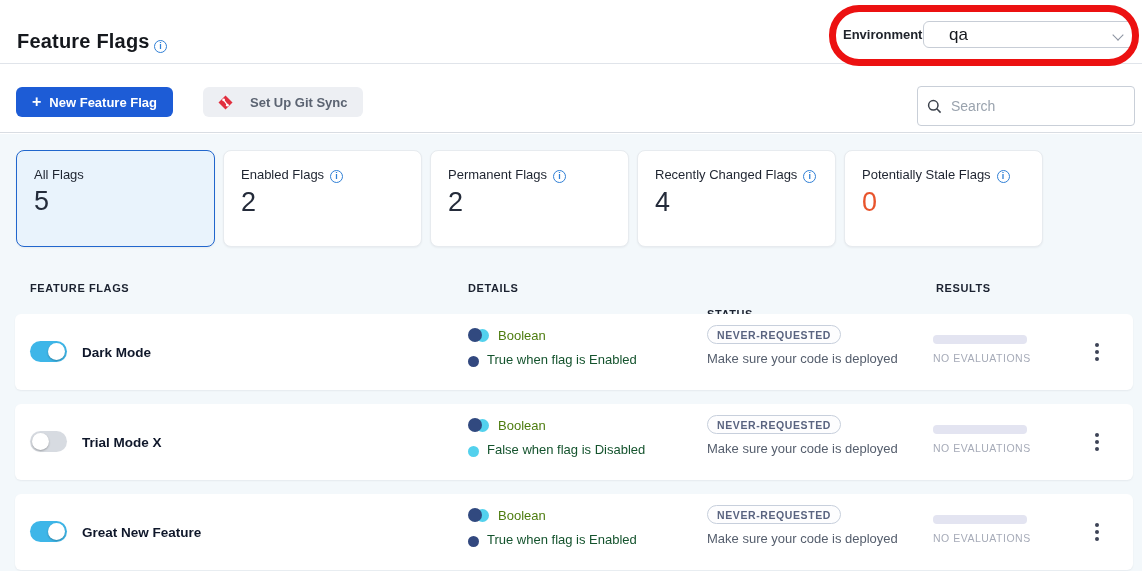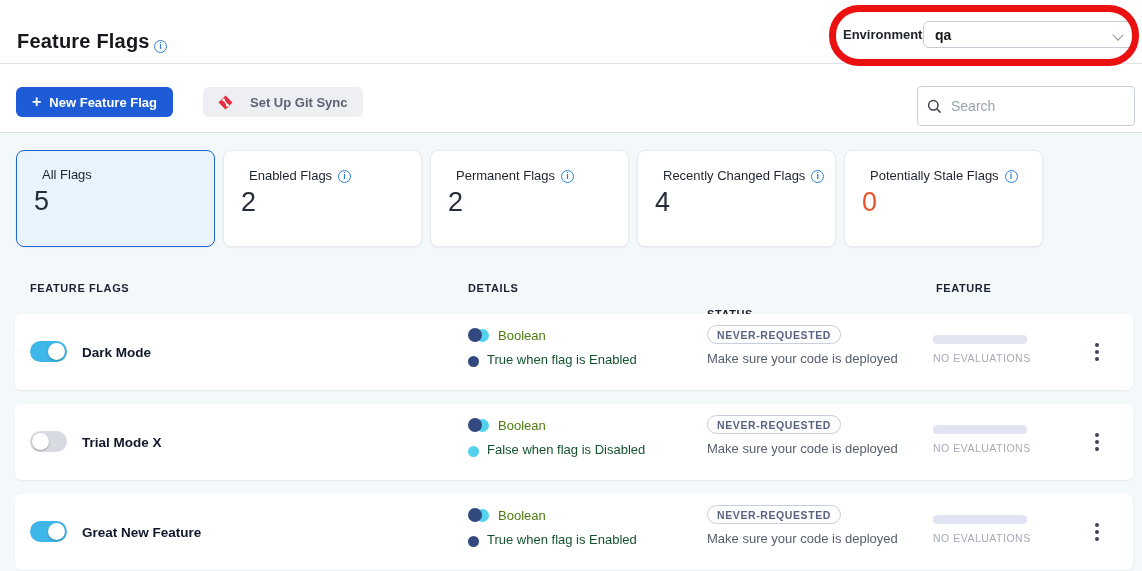--- a/index.html
+++ b/index.html
@@ -15,21 +15,21 @@
   .title-info { position:absolute; left:154px; top:35px; }
   .info-icon {
     display:inline-flex; align-items:center; justify-content:center;
     width:13px; height:13px; border:1.4px solid var(--info_blue); border-radius:50%;
     color:var(--info_blue); font-size:9px; font-weight:700; line-height:1; font-style:normal;
   }
   .env-label { position:absolute; left:843px; top:27px; font-size:13px; font-weight:600; color:#20242c; }
   .env-select {
     position:absolute; left:923px; top:21px; width:212px; height:27px;
     border:1px solid #c7cdd6; border-radius:6px; background:#fff;
-    display:flex; align-items:center; padding:0 11px; font-size:14px; font-weight:700; color:#15181d; cursor:pointer;
+    display:flex; align-items:center; padding:0 25px; font-size:17px; font-weight:400; color:#15181d; cursor:pointer;
   }
   .chevron {
     position:absolute; right:12px; top:9px; width:8px; height:8px;
     border-right:1.7px solid #8b93a0; border-bottom:1.7px solid #8b93a0; transform:rotate(45deg);
   }
   .annotation-ring {
     position:absolute; left:829px; top:5px; width:310px; height:61px;
     border:7px solid var(--annotation_red); border-radius:30px; z-index:50; pointer-events:none;
   }
 
@@ -49,21 +49,21 @@
 
   
   .content { position:absolute; top:134px; left:0; right:0; bottom:0; background:#f3f8fb; }
 
   .stats-row { position:absolute; left:16px; top:16px; display:flex; gap:8px; }
   .stat-card {
     width:199px; height:97px; background:#fff; border:1px solid #e7ebef; border-radius:8px;
     padding:16px 0 0 17px; box-shadow:0 1px 2px rgba(16,24,40,.05); cursor:pointer;
   }
   .stat-card.selected { background:var(--selected_card_bg); border:1.6px solid var(--selected_card_border); }
-  .stat-label-row { display:flex; align-items:flex-end; gap:6px; font-size:13px; color:#1e2430;margin-left:8px; }
+  .stat-label-row { display:flex; align-items:flex-start; gap:6px; font-size:13px; color:#1e2430; }
   .stat-value { margin-top:4px; font-size:27px; color:#242b3a; letter-spacing:.3px; }
 
   .col-h { position:absolute; top:148px; font-size:11px; font-weight:700; color:#1b2230; letter-spacing:.6px; }
   .col-h.c0 { left:30px; } .col-h.c1 { left:468px; } .col-h.c2 { left:707px;margin-top:26px; } .col-h.c3 { left:936px; }
 
   .rows { position:absolute; left:15px; top:180px; width:1118px; display:flex; flex-direction:column; gap:14px; }
   .flag-row { position:relative; height:76px; background:#fff; border-radius:6px; box-shadow:0 1px 2px rgba(16,24,40,.06); }
 
   .toggle { position:absolute; left:15px; top:27px; width:37px; height:21px; border-radius:11px; background:#d7dbe1; cursor:pointer; }
   .toggle .knob { position:absolute; top:2px; left:2px; width:17px; height:17px; border-radius:50%; background:#fff; box-shadow:0 1px 2px rgba(0,0,0,.28); }
@@ -181,21 +181,21 @@
             <span><i class="info-icon">i</i></span>
           </div>
           <div class="stat-value" style="color: rgb(232, 84, 44);">0</div>
         </div>
 
     </div>
 
     <span class="col-h c0">FEATURE FLAGS</span>
     <span class="col-h c1">DETAILS</span>
     <span class="col-h c2">STATUS</span>
-    <span class="col-h c3">FEATURE</span>
+    <span class="col-h c3">RESULTS</span>
 
     <div class="rows">
 
         <div class="flag-row">
           <span class="toggle on">
             <span class="knob"></span>
           </span>
           <span class="flag-name">Dark Mode</span>
 
           <div class="cell-details">

